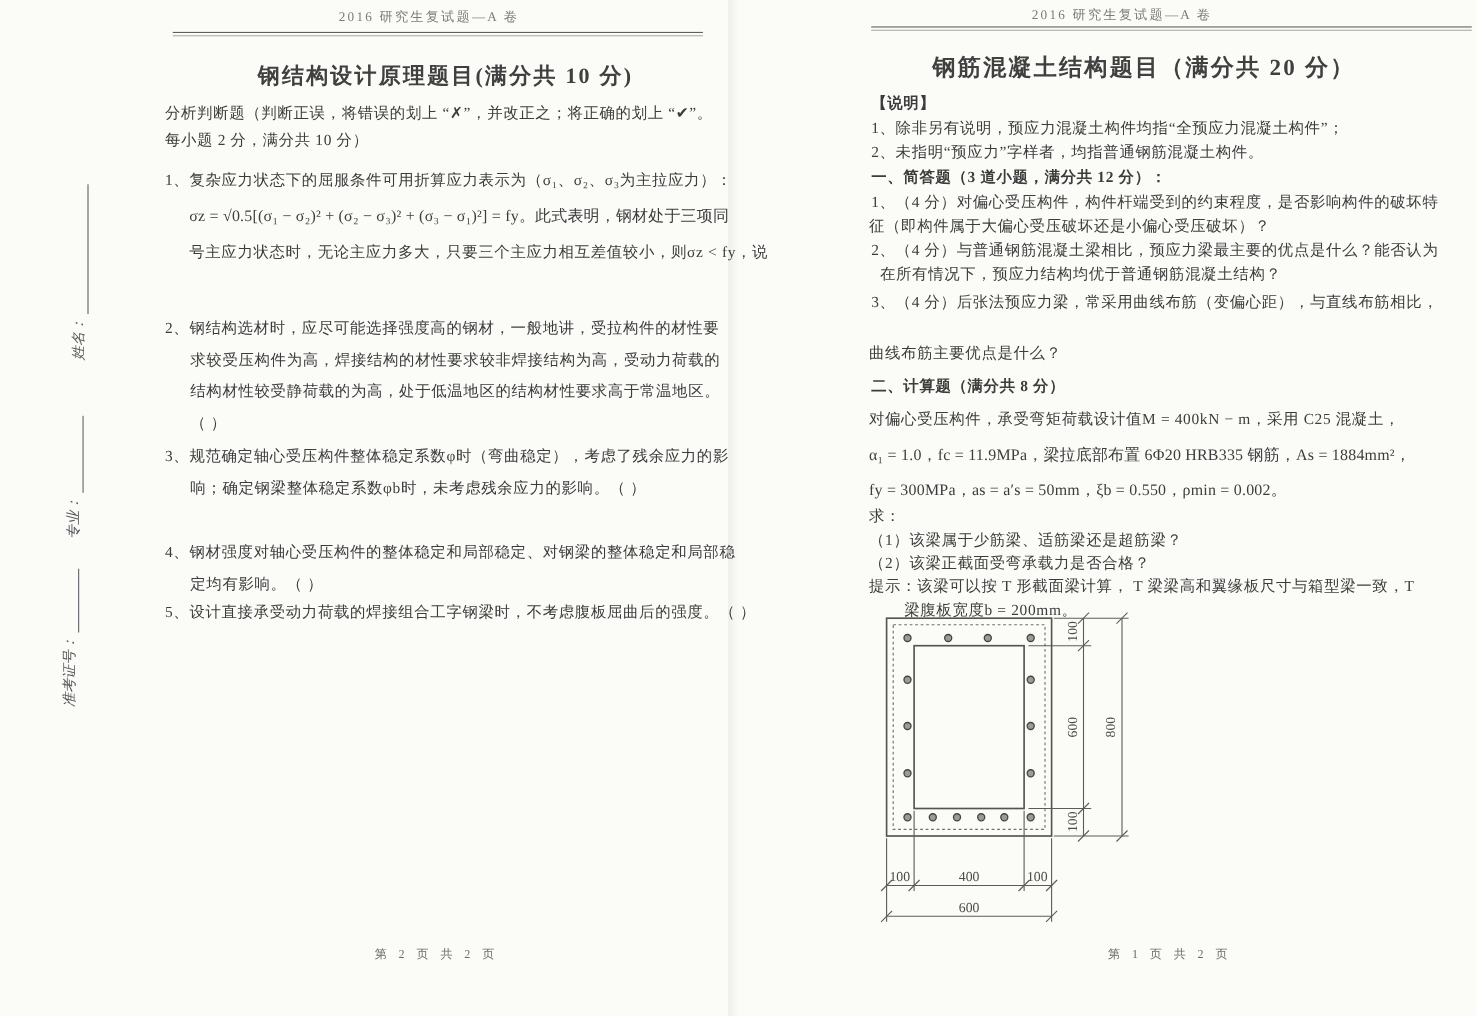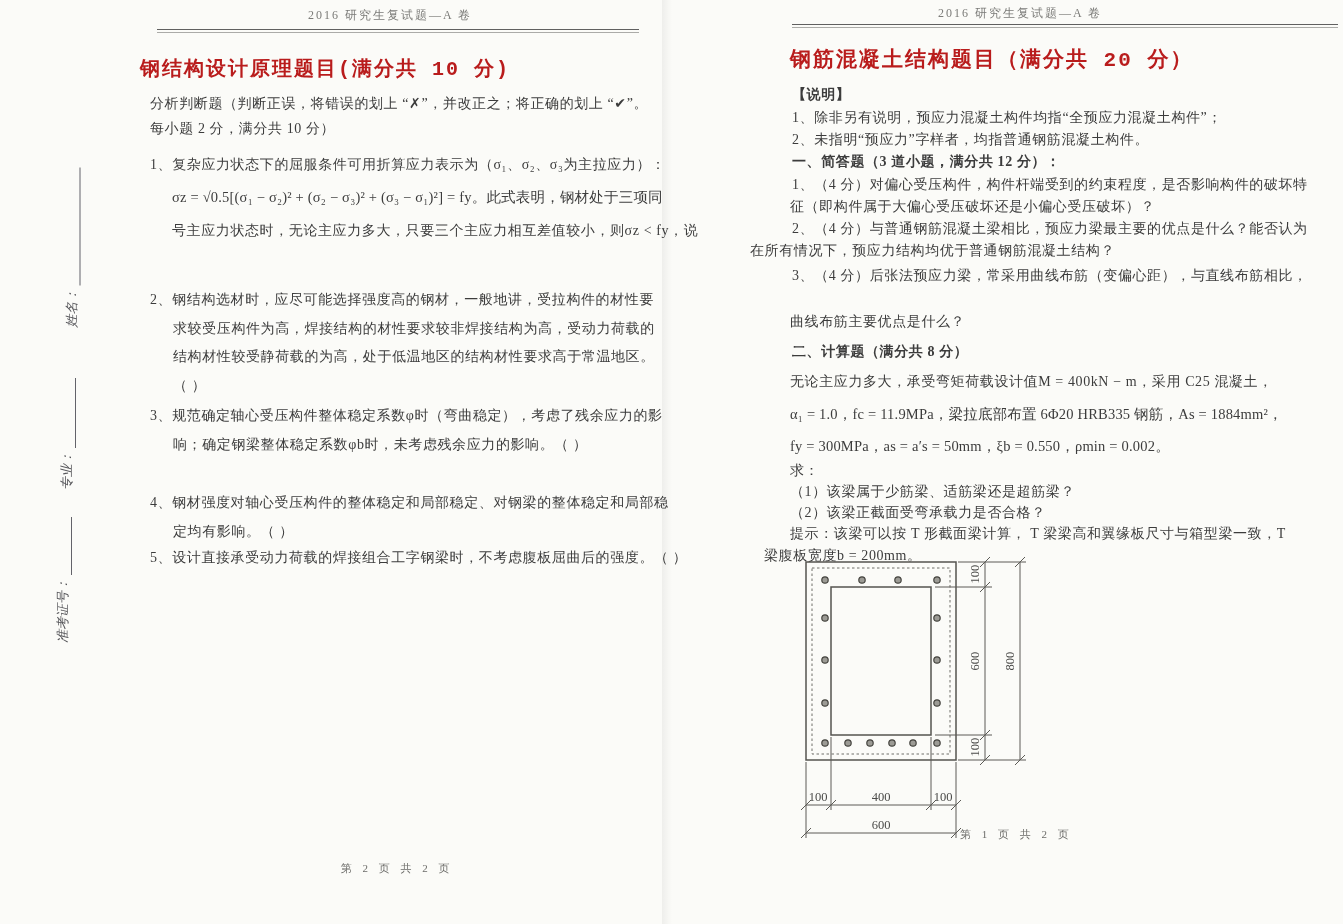--- a/index.html
+++ b/index.html
@@ -8,21 +8,21 @@
     background:#fbfbf8;
     font-family:"Liberation Serif","DejaVu Serif",serif;
     color:#3c3c3c;
   }
   .page{position:absolute;top:0;height:100%;}
   .seam{position:absolute;left:662px;top:0;width:10px;height:100%;
     background:linear-gradient(90deg,rgba(0,0,0,0.05),rgba(0,0,0,0));}
   .line{position:absolute;white-space:nowrap;font-size:14px;letter-spacing:0.6px;line-height:1.25;}
   .hdr{font-size:12px;color:#7b7b78;letter-spacing:2px;text-align:center;}
   .rule{position:absolute;height:2px;border-top:1.4px solid #606060;border-bottom:1px solid #ababa8;}
-  .title{font-weight:bold;font-size:20px;letter-spacing:2px;color:#b91c1c;font-family:Liberation Mono, monospace;}
+  .title{font-weight:bold;font-size:20px;letter-spacing:2px;text-align:center;color:#404040;}
   .title-r{font-size:21px;}
   .bold{font-weight:bold;}
   .formula{font-size:14.5px;letter-spacing:0.2px;}
   .footer{font-size:11px;color:#6d6d6a;letter-spacing:4px;}
   .hw{position:absolute;transform:rotate(-90deg);font-family:"DejaVu Sans",sans-serif;
       font-style:italic;color:#56565a;font-size:13px;white-space:nowrap;height:20px;
       display:flex;align-items:flex-end;}
   .hw .hw-line{display:inline-block;border-bottom:1.2px solid #63636a;height:13px;margin-left:3px;}
   svg text{font-family:"Liberation Serif","DejaVu Serif",serif;fill:#4a4a48;}
 </style>
@@ -86,34 +86,34 @@
 
   <div class="line bold" style="left:792px;top:86px;">【说明】</div>
   <div class="line" style="left:792px;top:109px;">1、除非另有说明，预应力混凝土构件均指“全预应力混凝土构件”；</div>
   <div class="line" style="left:792px;top:131px;">2、未指明“预应力”字样者，均指普通钢筋混凝土构件。</div>
 
   <div class="line bold" style="left:792px;top:153px;">一、简答题（3 道小题，满分共 12 分）：</div>
 
   <div class="line" style="left:792px;top:176px;">1、（4 分）对偏心受压构件，构件杆端受到的约束程度，是否影响构件的破坏特</div>
   <div class="line" style="left:790px;top:198px;">征（即构件属于大偏心受压破坏还是小偏心受压破坏）？</div>
   <div class="line" style="left:792px;top:220px;text-align:right;">2、（4 分）与普通钢筋混凝土梁相比，预应力梁最主要的优点是什么？能否认为</div>
-  <div class="line" style="left:750px;top:242px;">在所有情况下，预应力结构均优于普通钢筋混凝土结构？</div>
+  <div class="line" style="left:800px;top:242px;">在所有情况下，预应力结构均优于普通钢筋混凝土结构？</div>
   <div class="line" style="left:792px;top:267px;">3、（4 分）后张法预应力梁，常采用曲线布筋（变偏心距），与直线布筋相比，</div>
   <div class="line" style="left:790px;top:313px;">曲线布筋主要优点是什么？</div>
 
   <div class="line bold" style="left:792px;top:343px;">二、计算题（满分共 8 分）</div>
 
-  <div class="line" style="left:790px;top:373px;">无论主应力多大，承受弯矩荷载设计值M = 400kN − m，采用 C25 混凝土，</div>
+  <div class="line" style="left:790px;top:373px;">对偏心受压构件，承受弯矩荷载设计值M = 400kN − m，采用 C25 混凝土，</div>
   <div class="line formula" style="left:790px;top:405px;">α₁ = 1.0，fc = 11.9MPa，梁拉底部布置 6Φ20 HRB335 钢筋，As = 1884mm²，</div>
   <div class="line formula" style="left:790px;top:437px;">fy = 300MPa，as = a′s = 50mm，ξb = 0.550，ρmin = 0.002。</div>
   <div class="line" style="left:790px;top:462px;">求：</div>
   <div class="line" style="left:790px;top:483px;">（1）该梁属于少筋梁、适筋梁还是超筋梁？</div>
   <div class="line" style="left:790px;top:504px;">（2）该梁正截面受弯承载力是否合格？</div>
   <div class="line" style="left:790px;top:525px;">提示：该梁可以按 T 形截面梁计算， T 梁梁高和翼缘板尺寸与箱型梁一致，T</div>
-  <div class="line" style="left:764px;top:547px;">梁腹板宽度b = 200mm。</div>
+  <div class="line" style="left:822px;top:547px;">梁腹板宽度b = 200mm。</div>
 
   <svg style="position:absolute;left:780px;top:550px;" width="320" height="310" viewBox="0 0 320 310">
     <g stroke="#55544f" fill="none" stroke-width="1.5">
       <rect x="26" y="12" width="150" height="198"></rect>
       <rect x="51" y="37" width="100" height="148"></rect>
     </g>
     <rect x="32" y="18" width="138" height="186" fill="none" stroke="#6f6e68" stroke-width="1" stroke-dasharray="2.5 2.5"></rect>
 
     <g fill="#9c9b95" stroke="#45443f" stroke-width="1.2">
       <circle cx="45" cy="30" r="3.2"></circle>
@@ -171,15 +171,15 @@
       <text x="199" y="111" text-anchor="middle" transform="rotate(-90 199 111)">600</text>
       <text x="199" y="197" text-anchor="middle" transform="rotate(-90 199 197)">100</text>
       <text x="234" y="111" text-anchor="middle" transform="rotate(-90 234 111)">800</text>
       <text x="38" y="251" text-anchor="middle">100</text>
       <text x="101" y="251" text-anchor="middle">400</text>
       <text x="163" y="251" text-anchor="middle">100</text>
       <text x="101" y="279" text-anchor="middle">600</text>
     </g>
   </svg>
 
-  <div class="line footer" style="left:960px;top:828px;width:160px;text-align:left;">第 1 页 共 2 页</div>
+  <div class="line footer" style="left:960px;top:862px;width:160px;text-align:right;">第 1 页 共 2 页</div>
 
 </div>
 
 </body></html>

